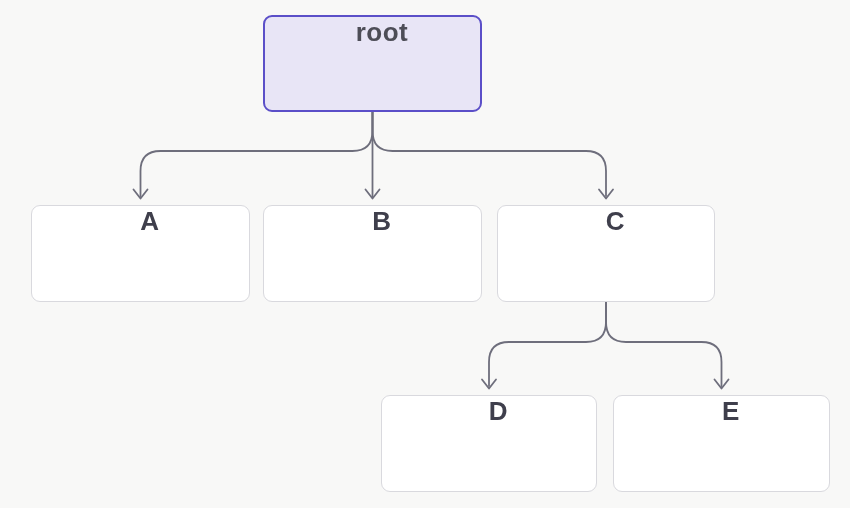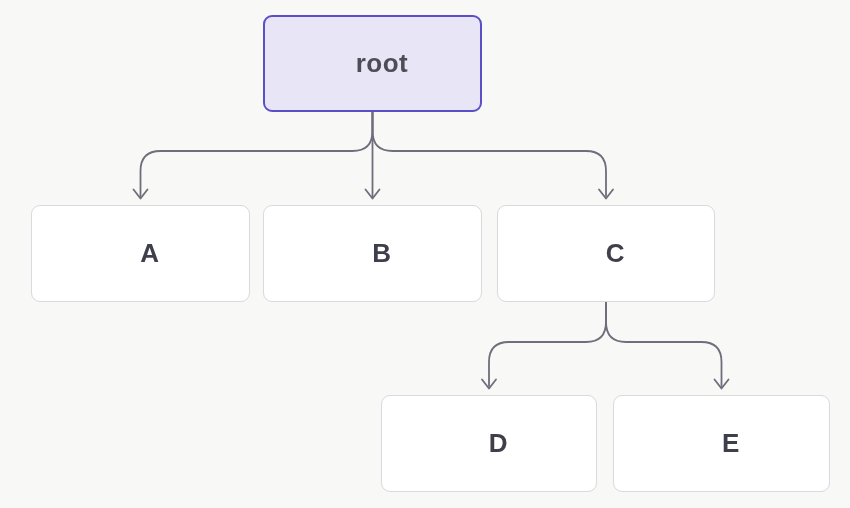--- a/index.html
+++ b/index.html
@@ -23,21 +23,20 @@
     height: 508px;
     pointer-events: none;
   }
   .node {
     position: absolute;
     box-sizing: border-box;
     background: #ffffff;
     border: 1.5px solid #d9d9de;
     border-radius: 9px;
     display: flex;
-    align-items: center;
     justify-content: center;
     cursor: pointer;
     padding-left: 19px;
   }
   .node .label {
     font-size: 26px;
     font-weight: 600;
     color: #3f3f4c;
     letter-spacing: 0.5px;
   }

